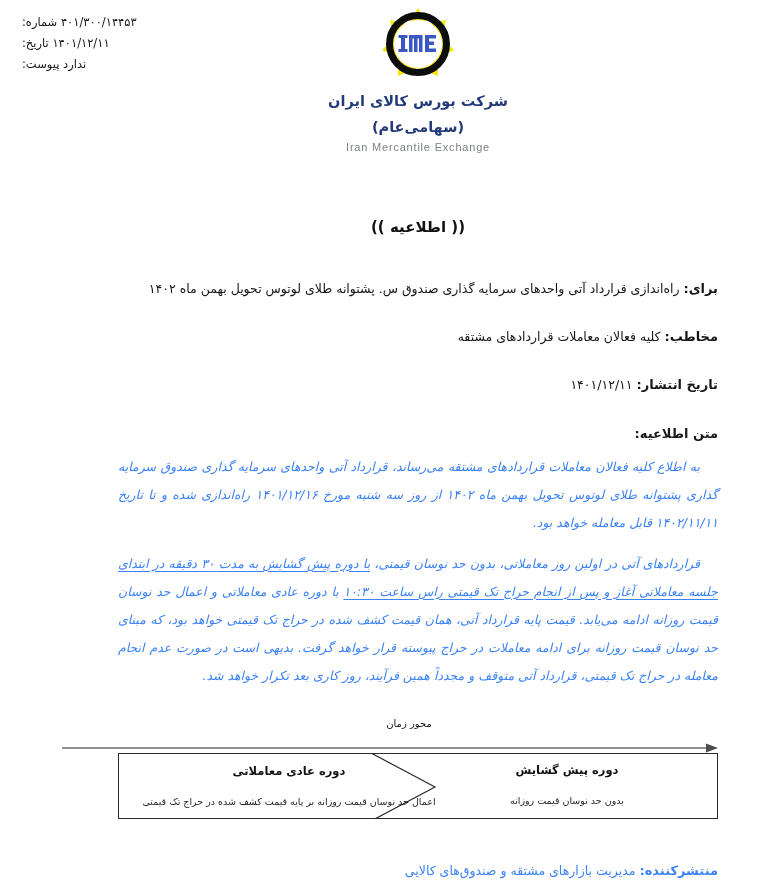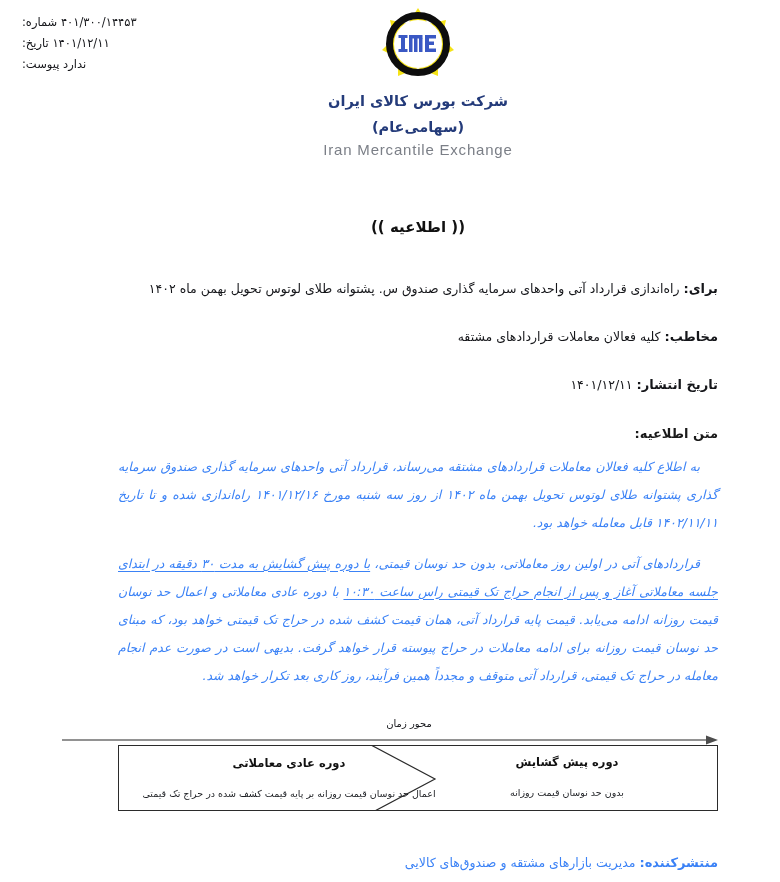--- a/index.html
+++ b/index.html
@@ -70,21 +70,21 @@
   .logo-name-fa {
     margin-top: 6px;
     font-size: 14.5px;
     font-weight: bold;
     color: #243b7a;
     letter-spacing: 0;
     line-height: 26px;
   }
   .logo-name-en {
     margin-top: 1px;
-    font-size: 15px;
+    font-size: 11px;
     color: #7b7f87;
     letter-spacing: 0.8px;
     direction: ltr;
     font-family: "Liberation Sans", sans-serif;
   }
 
   
   .content {
     padding: 0 62px;
     box-sizing: border-box;
@@ -149,21 +149,21 @@
 
   
   .timeline {
     margin-top: 28px;
     position: relative;
   }
   .timeline-axis-label {
     text-align: center;
     font-size: 10px;
     color: #15161a;
-    margin-bottom: 6px;
+    margin-bottom: 14px;
     padding-right: 18px;
   }
   .timeline-arrow {
     position: relative;
     height: 10px;
   }
   .timeline-arrow svg {
     display: block;
   }
   .timeline-box {

